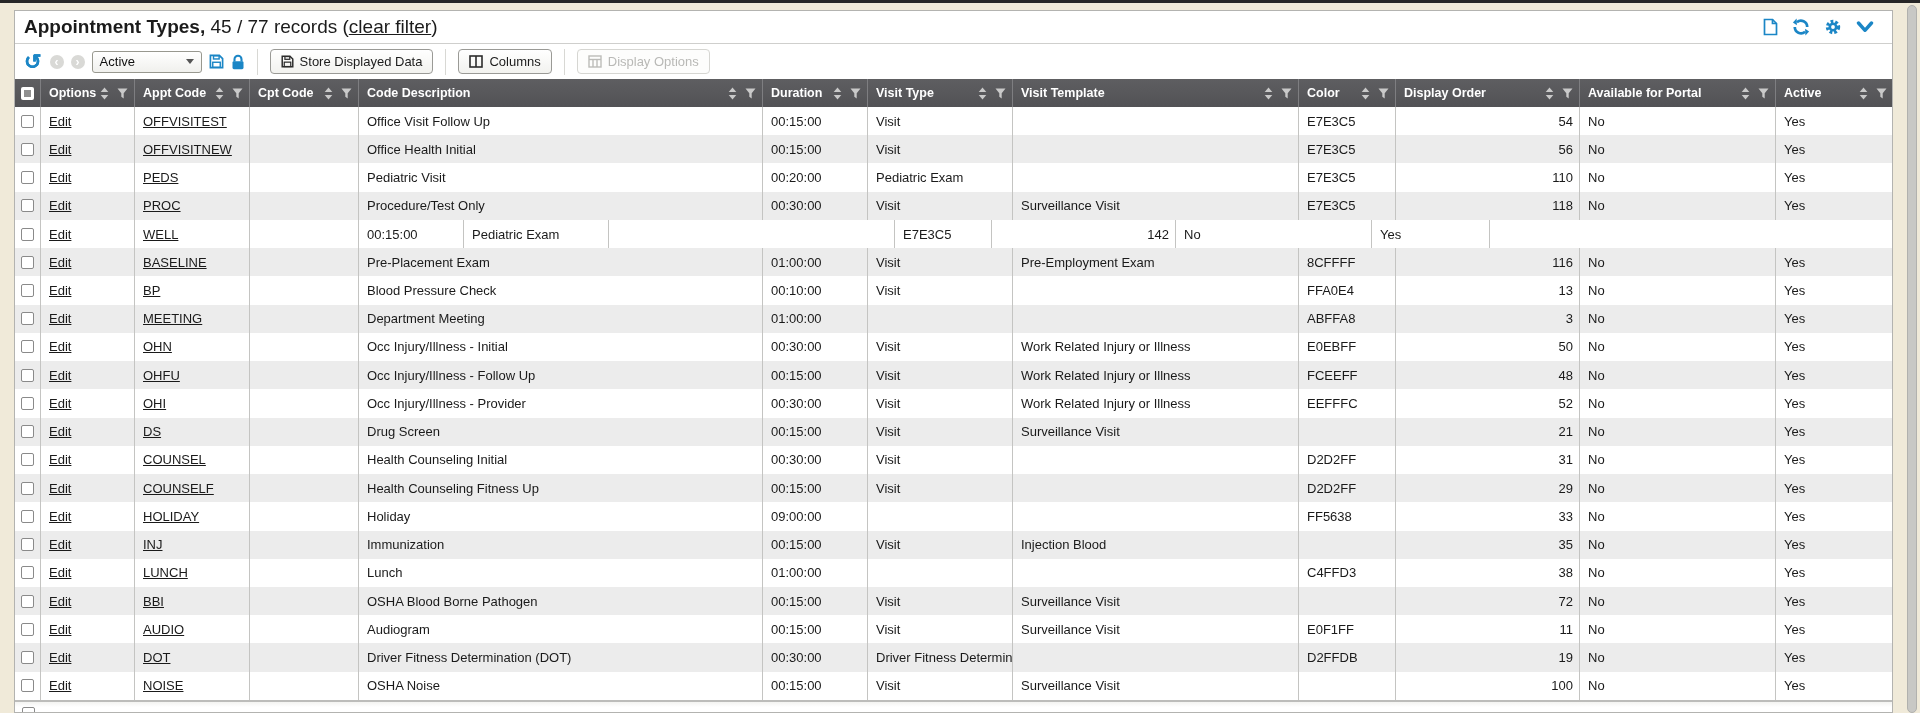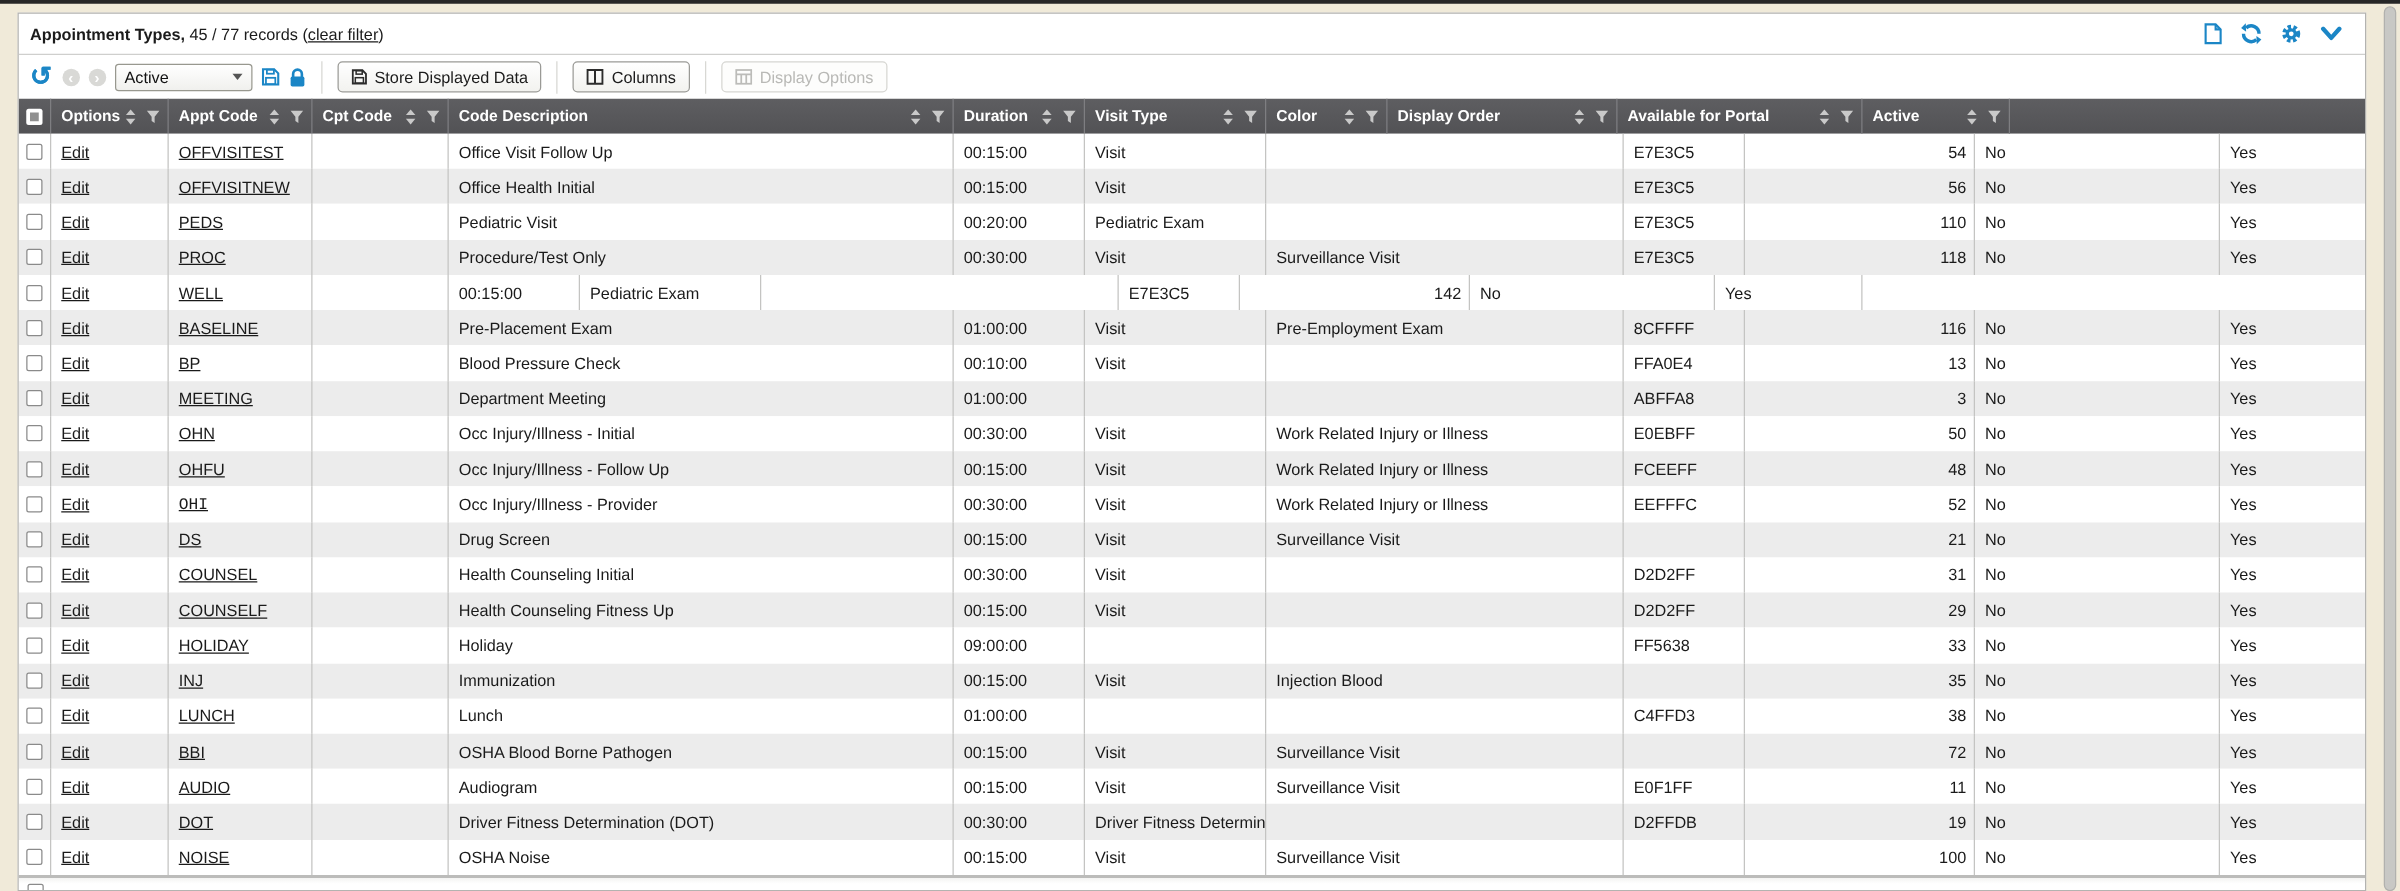--- a/index.html
+++ b/index.html
@@ -8,21 +8,21 @@
     background:#f0ead9;font-family:"Liberation Sans",sans-serif;
   }
   .top-strip{position:absolute;left:0;top:0;width:1920px;height:3px;background:#272727;}
   .panel{
     position:absolute;left:14px;top:10px;width:1879px;height:703px;
     background:#fff;border:1px solid #b3b3b0;box-sizing:border-box;overflow:hidden;
   }
   
   .title-bar{height:33px;display:flex;align-items:center;justify-content:space-between;
     border-bottom:1px solid #cfcfcd;padding:0 18px 0 9px;box-sizing:border-box;}
-  .title-text{font-size:13px;color:#1b1b1b;white-space:pre;}
+  .title-text{font-size:19px;color:#1b1b1b;white-space:pre;}
   .title-text .bold{font-weight:bold;}
   .link{text-decoration:underline;color:#1b1b1b;cursor:pointer;}
   .title-icons{display:flex;align-items:center;gap:14px;}
   .icon-btn{display:flex;align-items:center;justify-content:center;cursor:pointer;}
   
   .toolbar{height:35px;display:flex;align-items:center;padding-left:9px;gap:7px;}
   .undo{color:#1b86c6;font-size:21px;font-weight:bold;line-height:18px;cursor:pointer;
     text-shadow:0 0 .5px #1b86c6;margin-right:1px;}
   .nav-circle{width:14px;height:14px;border-radius:50%;background:#d9d9d6;color:#fff;
     display:flex;align-items:center;justify-content:center;font-size:12px;font-weight:bold;line-height:0;}
@@ -249,20 +249,36 @@
                 <path d="M4.5 12.5 L8.3 8 H0.7 Z" fill="#c9c9c9"></path>
               </svg>
             </span>
             <span>
               <svg width="11" height="11" viewBox="0 0 11 11">
                 <path d="M0.5 0.5 H10.5 L6.7 5.3 V10.4 L4.3 8.7 V5.3 Z" fill="#c9c9c9"></path>
               </svg>
             </span>
           </span>
         </div>
+        <div class="th" style="width: 286px;">
+          <span class="th-label">Visit Template</span>
+          <span class="th-icons">
+            <span>
+              <svg width="9" height="13" viewBox="0 0 9 13">
+                <path d="M4.5 0.5 L8.3 5 H0.7 Z" fill="#c9c9c9"></path>
+                <path d="M4.5 12.5 L8.3 8 H0.7 Z" fill="#c9c9c9"></path>
+              </svg>
+            </span>
+            <span>
+              <svg width="11" height="11" viewBox="0 0 11 11">
+                <path d="M0.5 0.5 H10.5 L6.7 5.3 V10.4 L4.3 8.7 V5.3 Z" fill="#c9c9c9"></path>
+              </svg>
+            </span>
+          </span>
+        </div>
         <div class="th" style="width: 97px;">
           <span class="th-label">Color</span>
           <span class="th-icons">
             <span>
               <svg width="9" height="13" viewBox="0 0 9 13">
                 <path d="M4.5 0.5 L8.3 5 H0.7 Z" fill="#c9c9c9"></path>
                 <path d="M4.5 12.5 L8.3 8 H0.7 Z" fill="#c9c9c9"></path>
               </svg>
             </span>
             <span>
@@ -699,21 +715,21 @@
             <span>Yes</span>
           </div>
         </div>
         <div class="tr odd">
           <div class="td td-check" style="width: 26px;">
             <span class="rcheck"></span>
           </div>
           <div class="td" style="width: 94px;">
             <a class="cell-link">Edit</a>
           </div>
-          <div class="td" style="width: 115px; font-family: Liberation Mono, monospace;">
+          <div class="td" style="width: 115px;">
             <a class="cell-link">OHI</a>
           </div>
           <div class="td" style="width: 109px;">
             <span></span>
           </div>
           <div class="td" style="width: 404px;">
             <span>Occ Injury/Illness - Provider</span>
           </div>
           <div class="td" style="width: 105px;">
             <span>00:30:00</span>

